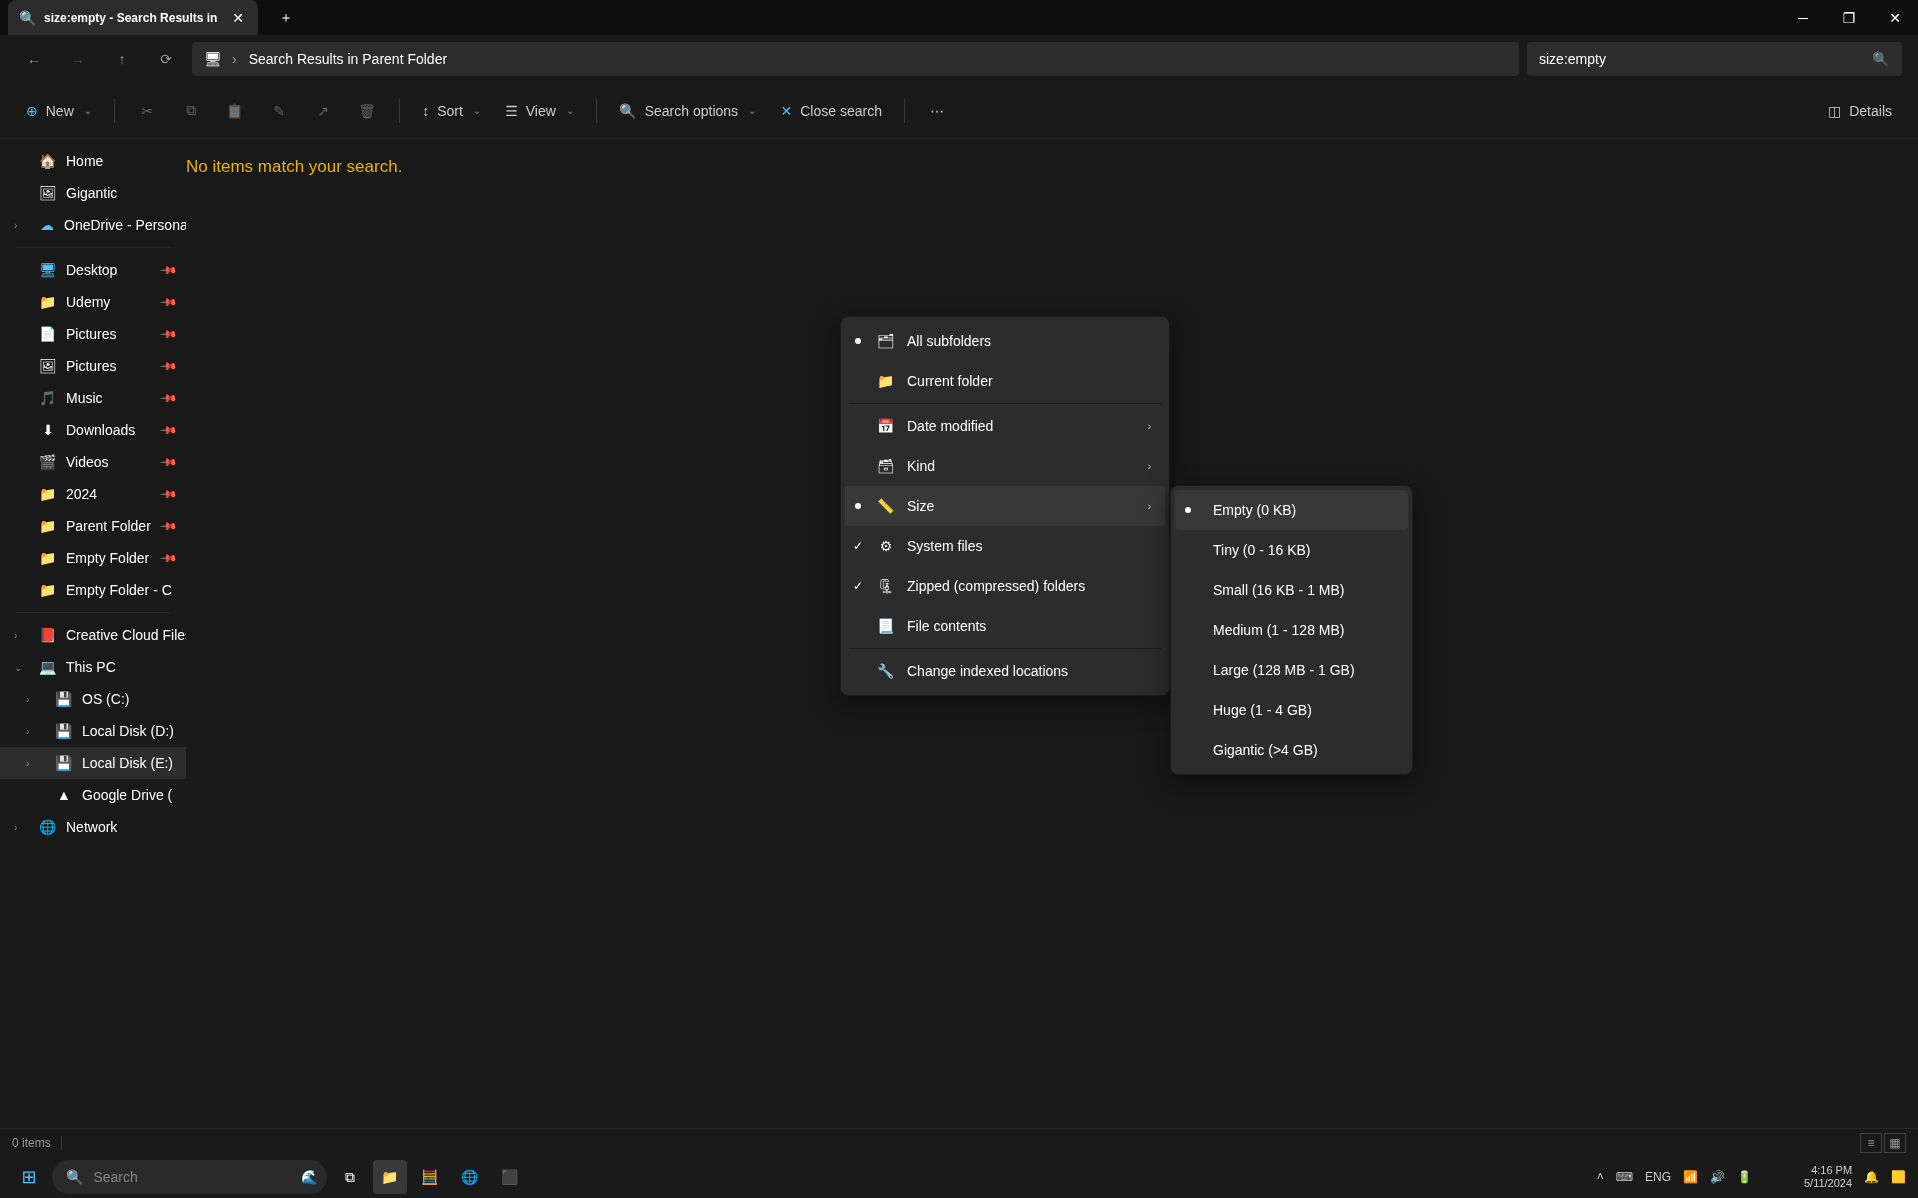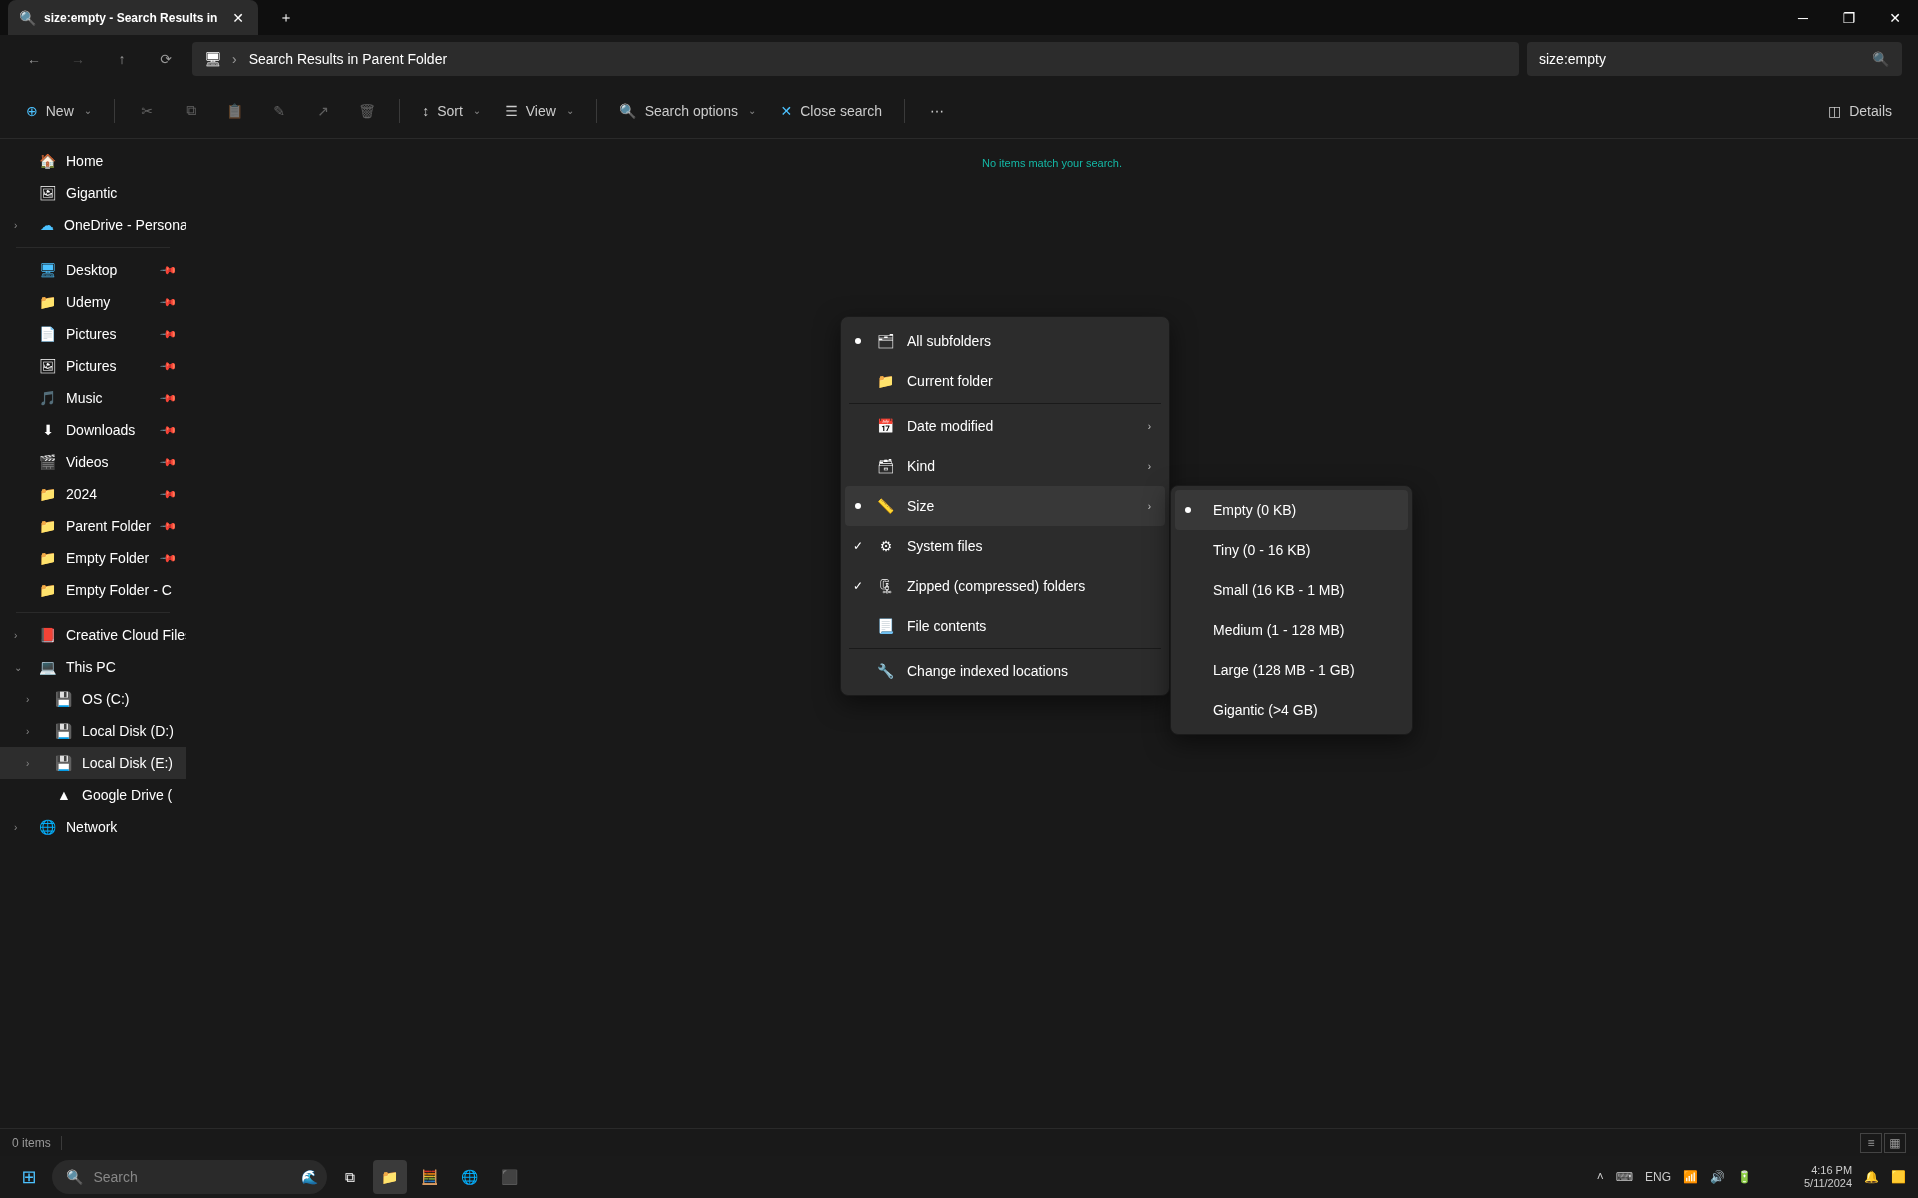--- a/index.html
+++ b/index.html
@@ -45,21 +45,21 @@
     .sidebar-item.selected { background: #2d2d2d; }
     .sidebar-item .expand { position: absolute; left: 14px; font-size: 10px; color: #888; }
     .sidebar-item .expand2 { position: absolute; left: 26px; font-size: 10px; color: #888; }
     .sidebar-item.indent1 { padding-left: 56px; }
     .sidebar-item .pin { position: absolute; right: 10px; font-size: 11px; color: #666; transform: rotate(45deg); }
     .sidebar-sep { height: 1px; background: #2a2a2a; margin: 6px 16px; }
     .side-icon { width: 16px; height: 16px; display: flex; align-items: center; justify-content: center; font-size: 14px; }
 
     
     .content { flex: 1; background: #191919; position: relative; }
-    .no-items { text-align: center; padding-top: 18px; color: #14b8a6; font-size: 11px; }
+    .no-items { padding-top: 18px; color: #eab308; font-size: 17px; }
 
     
     .ctx-menu { position: absolute; background: #2c2c2c; border: 1px solid #1a1a1a; border-radius: 8px; padding: 4px; box-shadow: 0 8px 24px rgba(0,0,0,0.5); }
     .ctx-menu.search-opts { left: 654px; top: 177px; width: 330px; }
     .ctx-menu.size-sub { left: 984px; top: 346px; width: 243px; }
     .ctx-item { display: flex; align-items: center; height: 40px; padding: 0 14px; gap: 12px; border-radius: 4px; position: relative; }
     .ctx-item.hover { background: #383838; }
     .ctx-item .bullet { width: 6px; height: 6px; background: #fff; border-radius: 50%; position: absolute; left: 10px; }
     .ctx-item .check { position: absolute; left: 8px; font-size: 12px; }
     .ctx-item .micon { width: 18px; margin-left: 18px; display: flex; align-items: center; justify-content: center; }
@@ -343,20 +343,23 @@
           <span class="label">Tiny (0 - 16 KB)</span>
         </div>
       <div class="ctx-item">
           <span class="label">Small (16 KB - 1 MB)</span>
         </div>
       <div class="ctx-item">
           <span class="label">Medium (1 - 128 MB)</span>
         </div>
       <div class="ctx-item">
           <span class="label">Large (128 MB - 1 GB)</span>
+        </div>
+      <div class="ctx-item">
+          <span class="label">Huge (1 - 4 GB)</span>
         </div>
       <div class="ctx-item">
           <span class="label">Gigantic (&gt;4 GB)</span>
         </div>
     </div>
   </div>
 </div>
 
 <div class="statusbar">
   <span>0 items</span>

